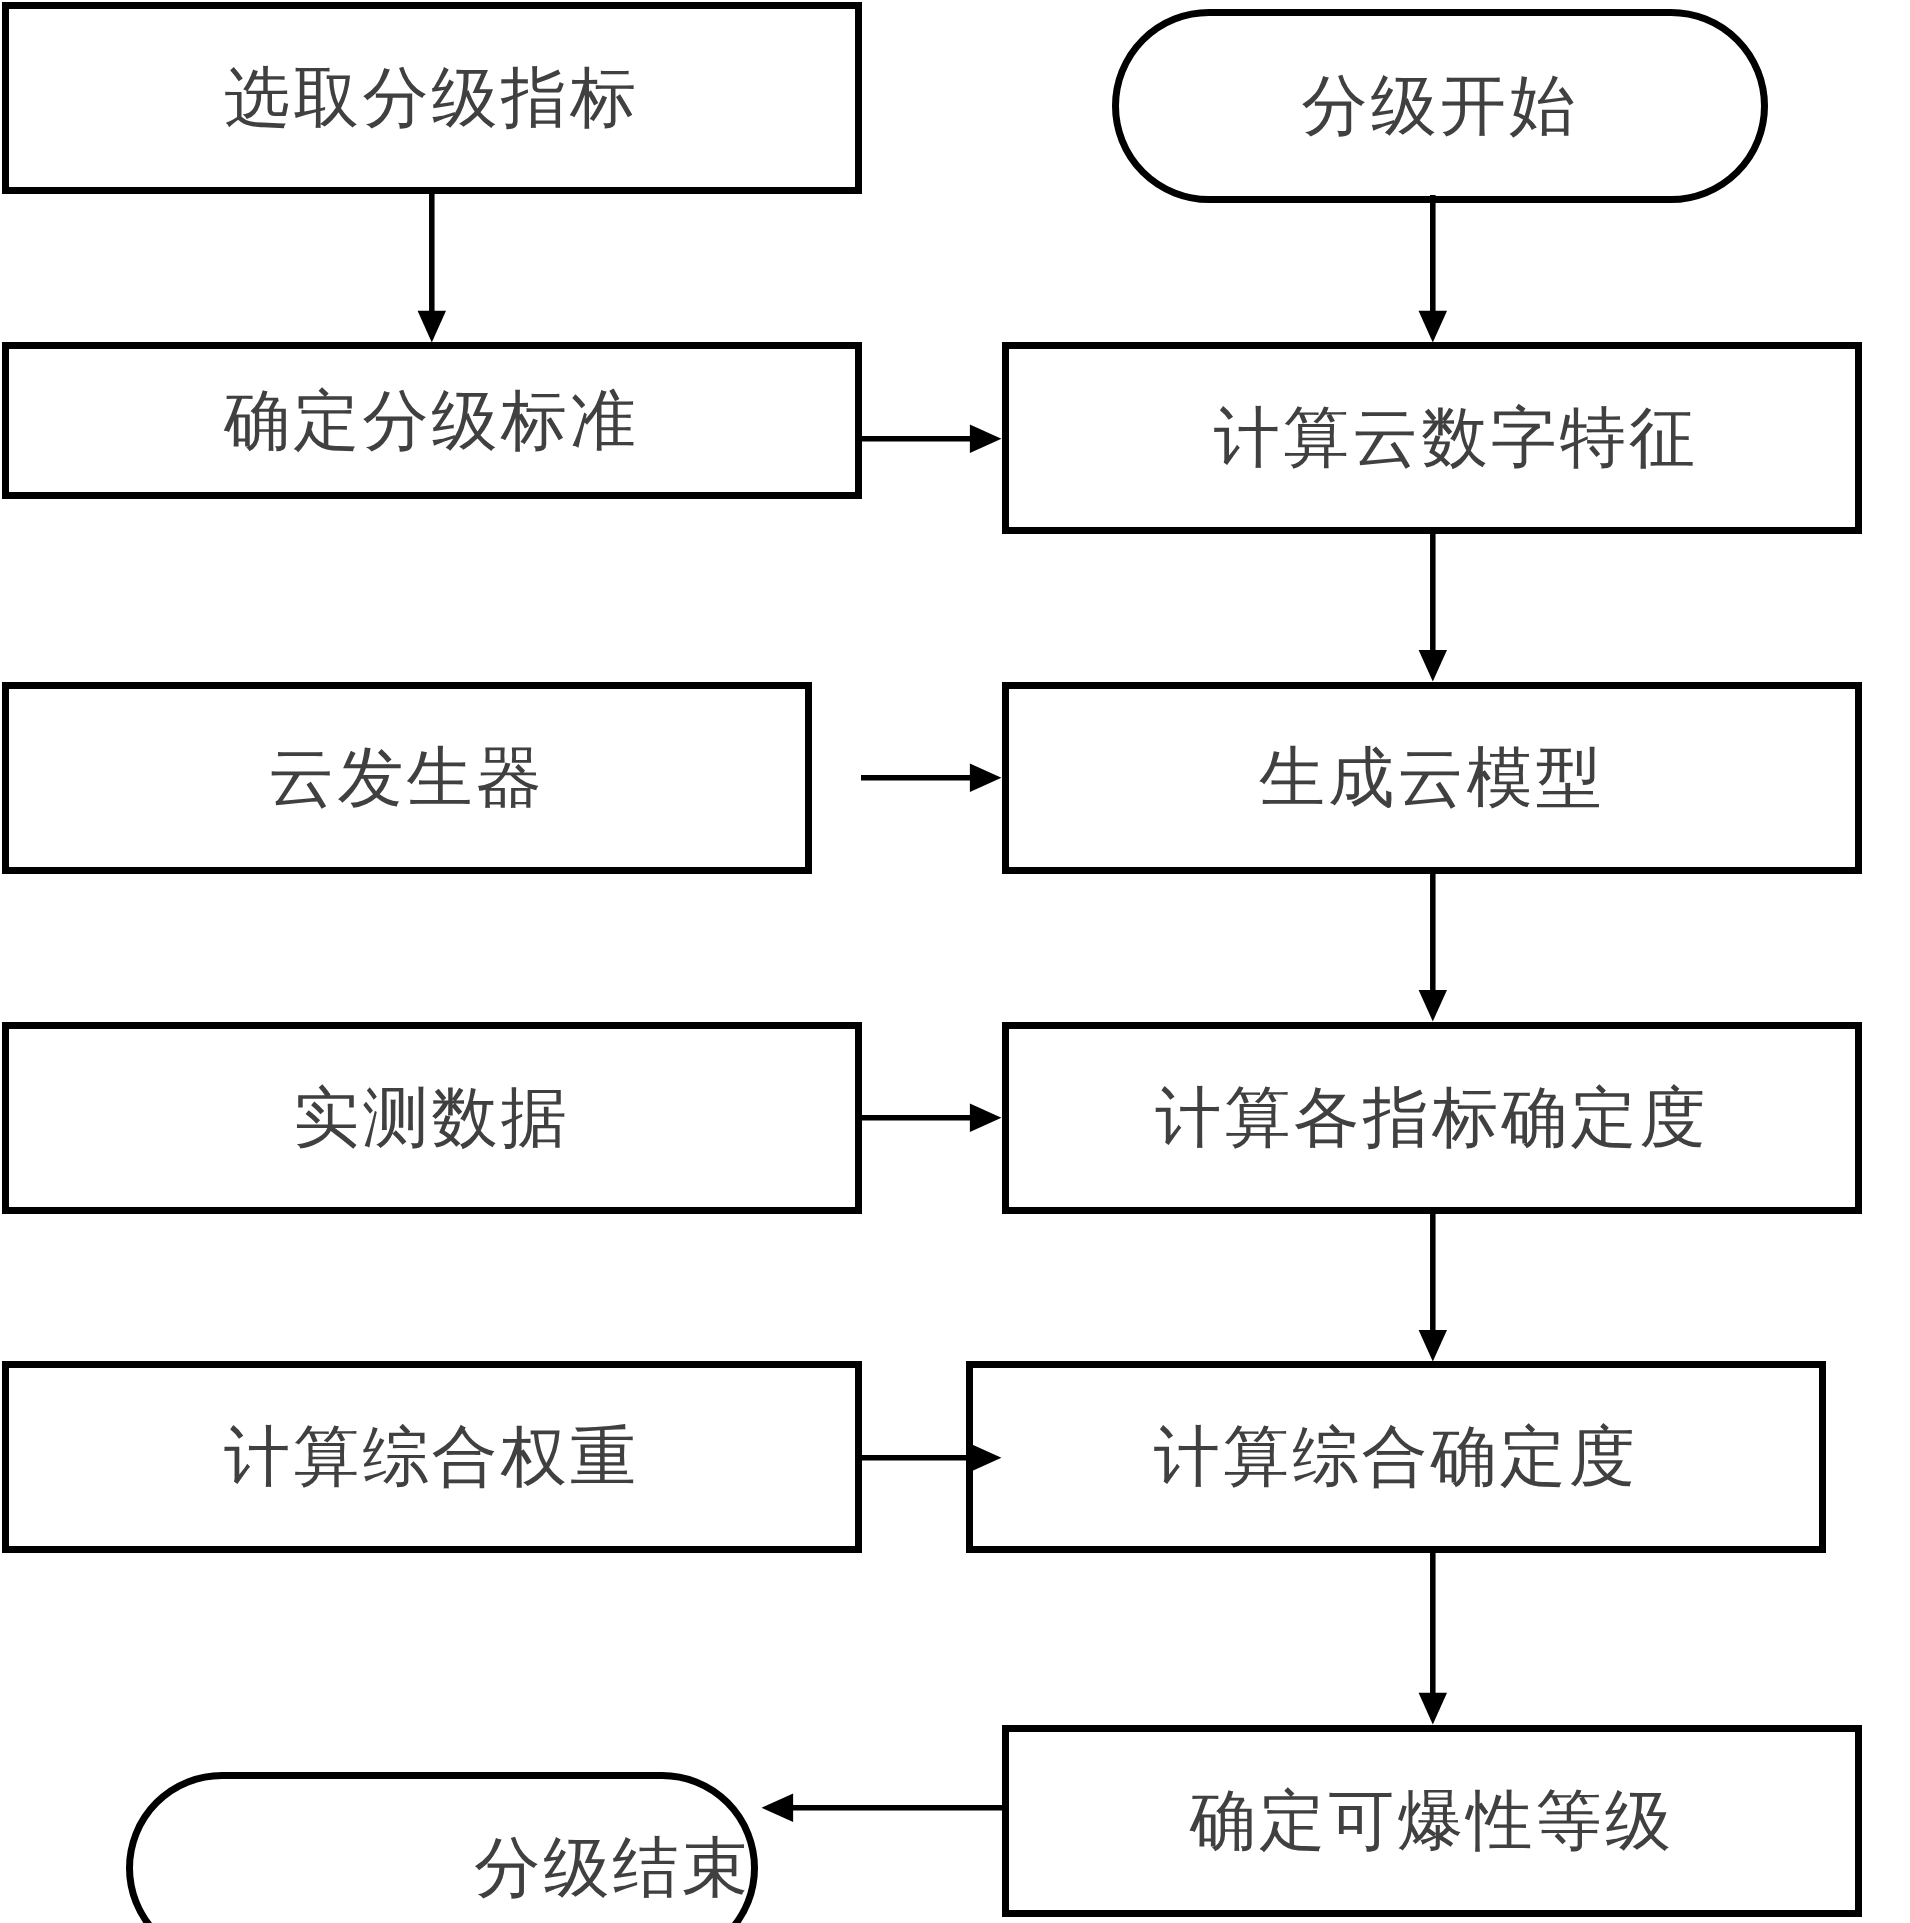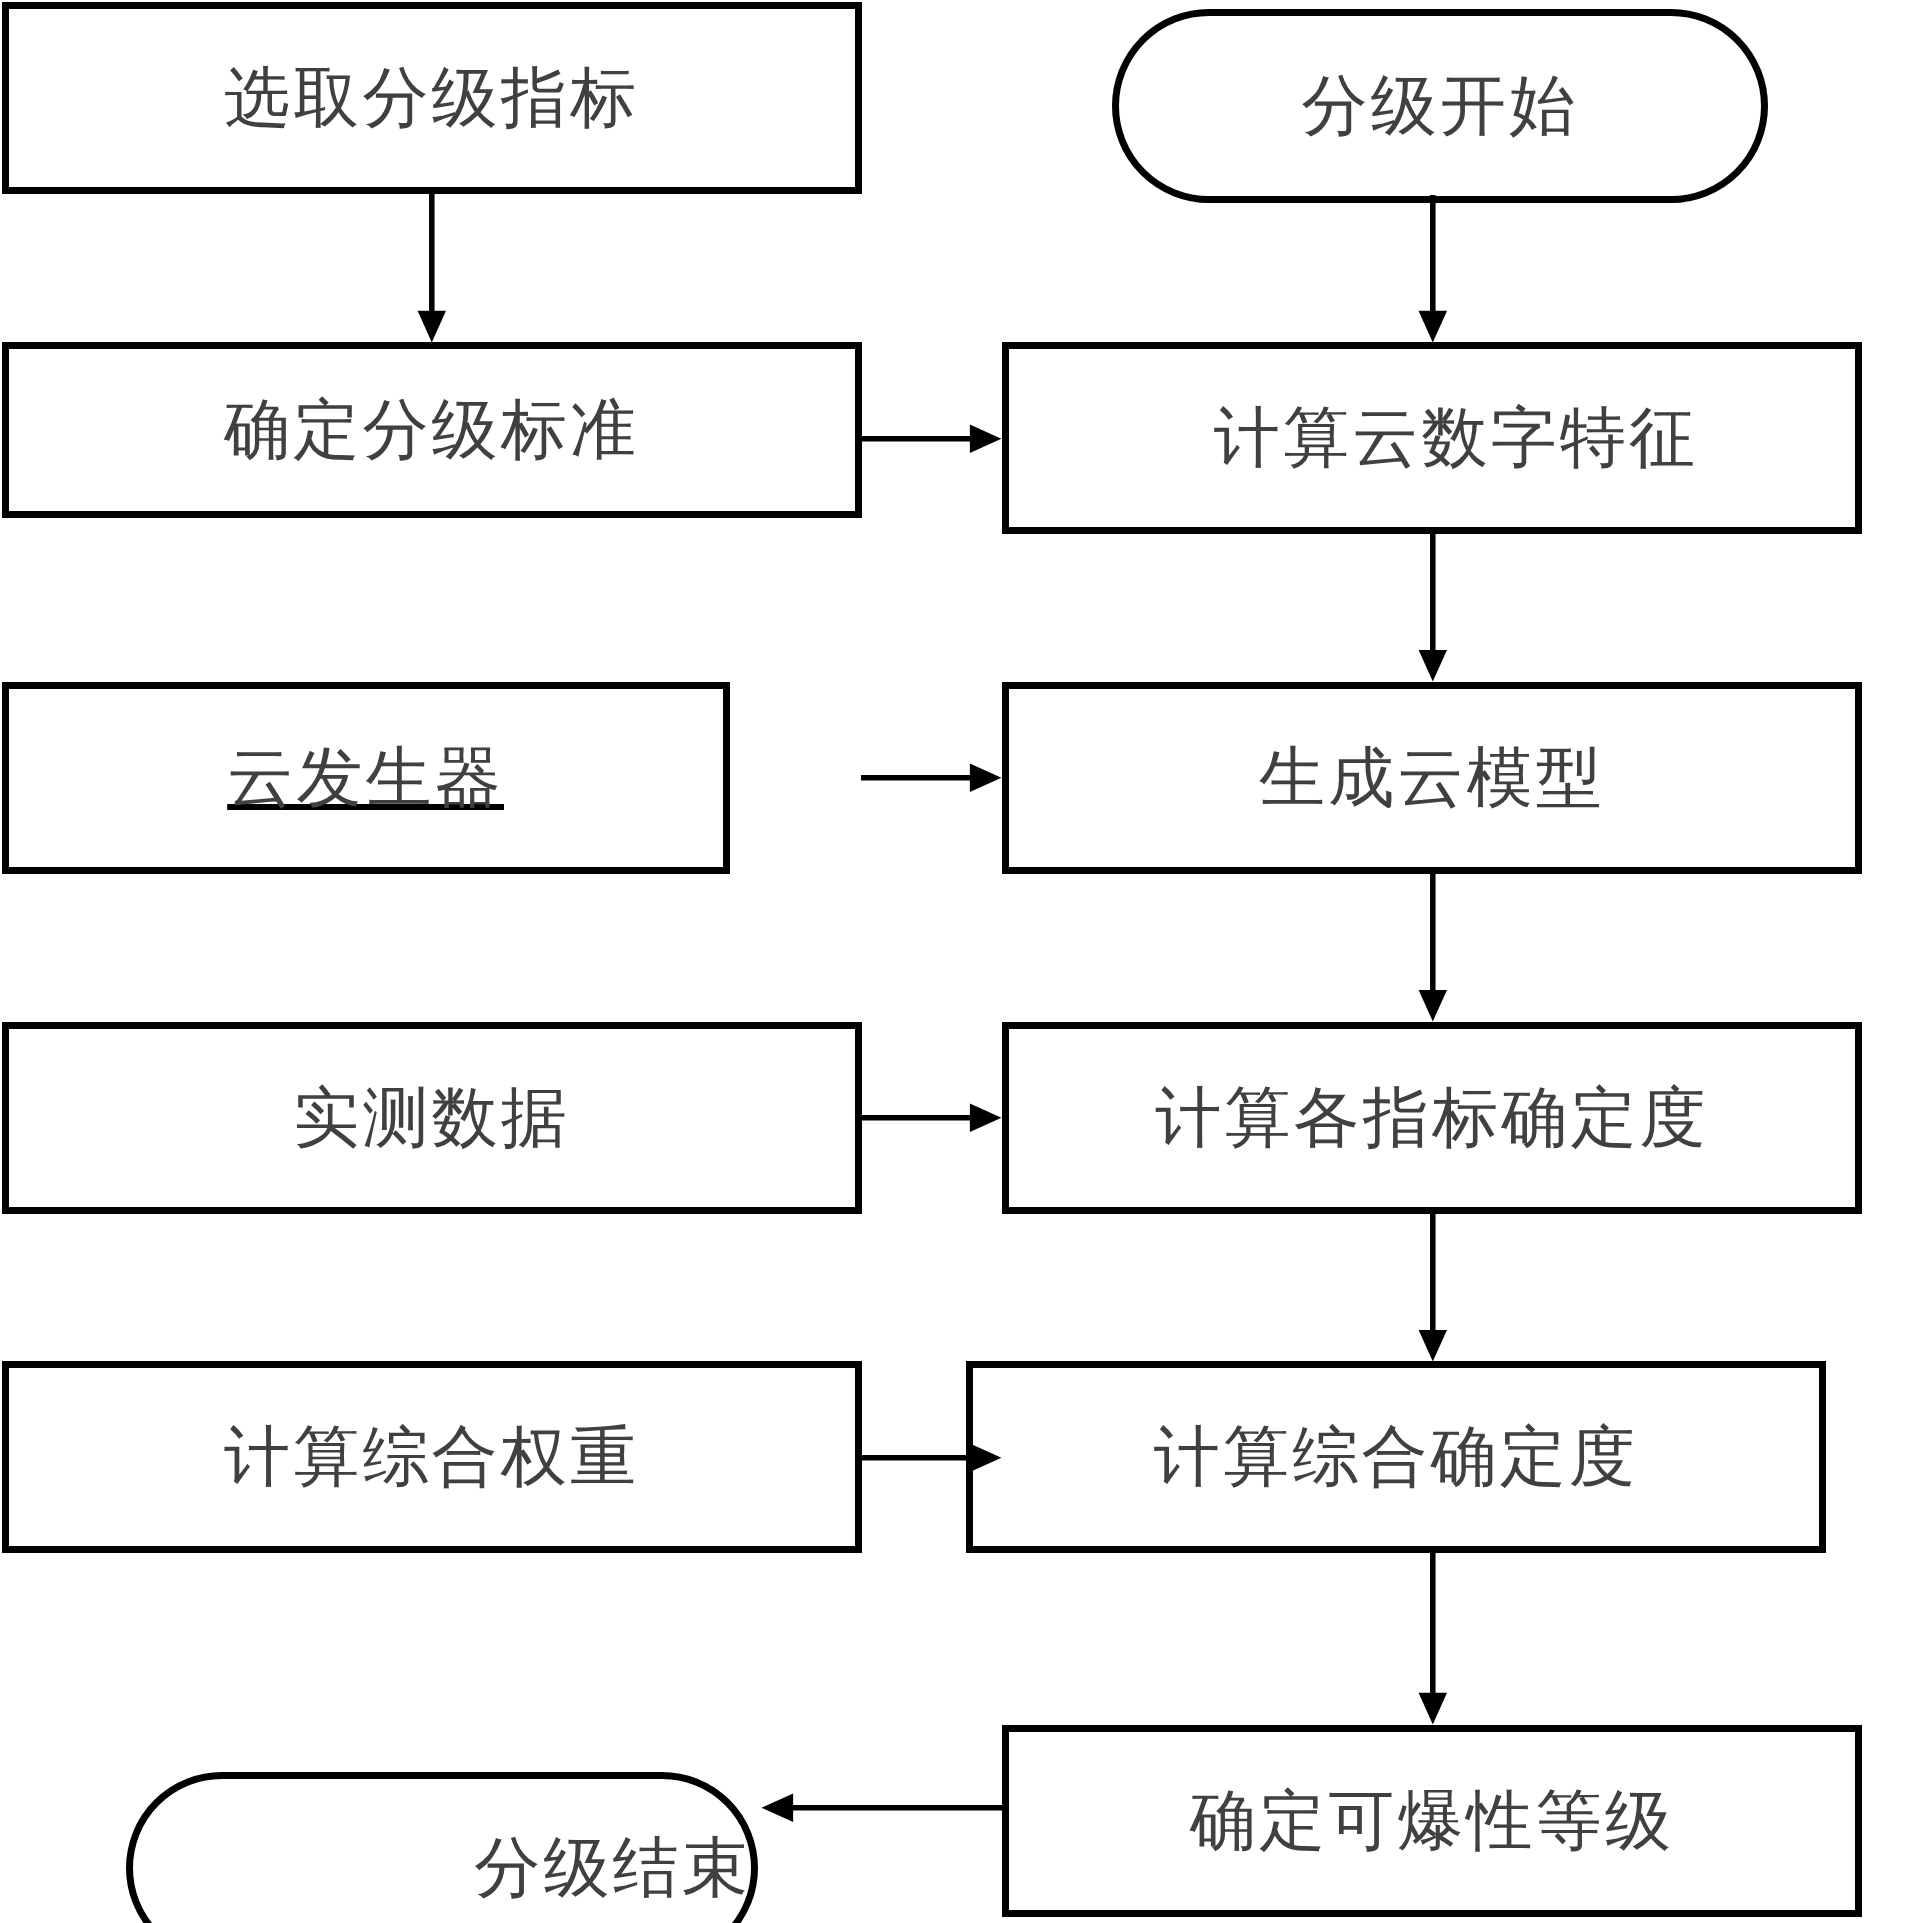--- a/index.html
+++ b/index.html
@@ -49,29 +49,29 @@
 <div id="canvas">
 
   <div class="node process" style="left:1.6px; top:1.6px; width:860px; height:192px;">
     <span class="label">选取分级指标</span>
   </div>
 
   <div class="node terminator" style="left:1112px; top:9px; width:656px; height:194px;">
     <span class="label">分级开始</span>
   </div>
 
-  <div class="node process" style="left:1.6px; top:342px; width:860px; height:176px;">
+  <div class="node process" style="left:1.6px; top:342px; width:860px; height:157px;">
     <span class="label">确定分级标准</span>
   </div>
 
   <div class="node process" style="left:1002px; top:342px; width:860px; height:192px;padding-left:48px;">
     <span class="label">计算云数字特征</span>
   </div>
 
-  <div class="node process" style="left:1.6px; top:682px; width:728px; height:192px;text-decoration:underline;">
+  <div class="node process" style="left:1.6px; top:682px; width:810px; height:192px;">
     <span class="label">云发生器</span>
   </div>
 
   <div class="node process" style="left:1002px; top:682px; width:860px; height:192px;">
     <span class="label">生成云模型</span>
   </div>
 
   <div class="node process" style="left:1.6px; top:1022px; width:860px; height:192px;">
     <span class="label">实测数据</span>
   </div>

